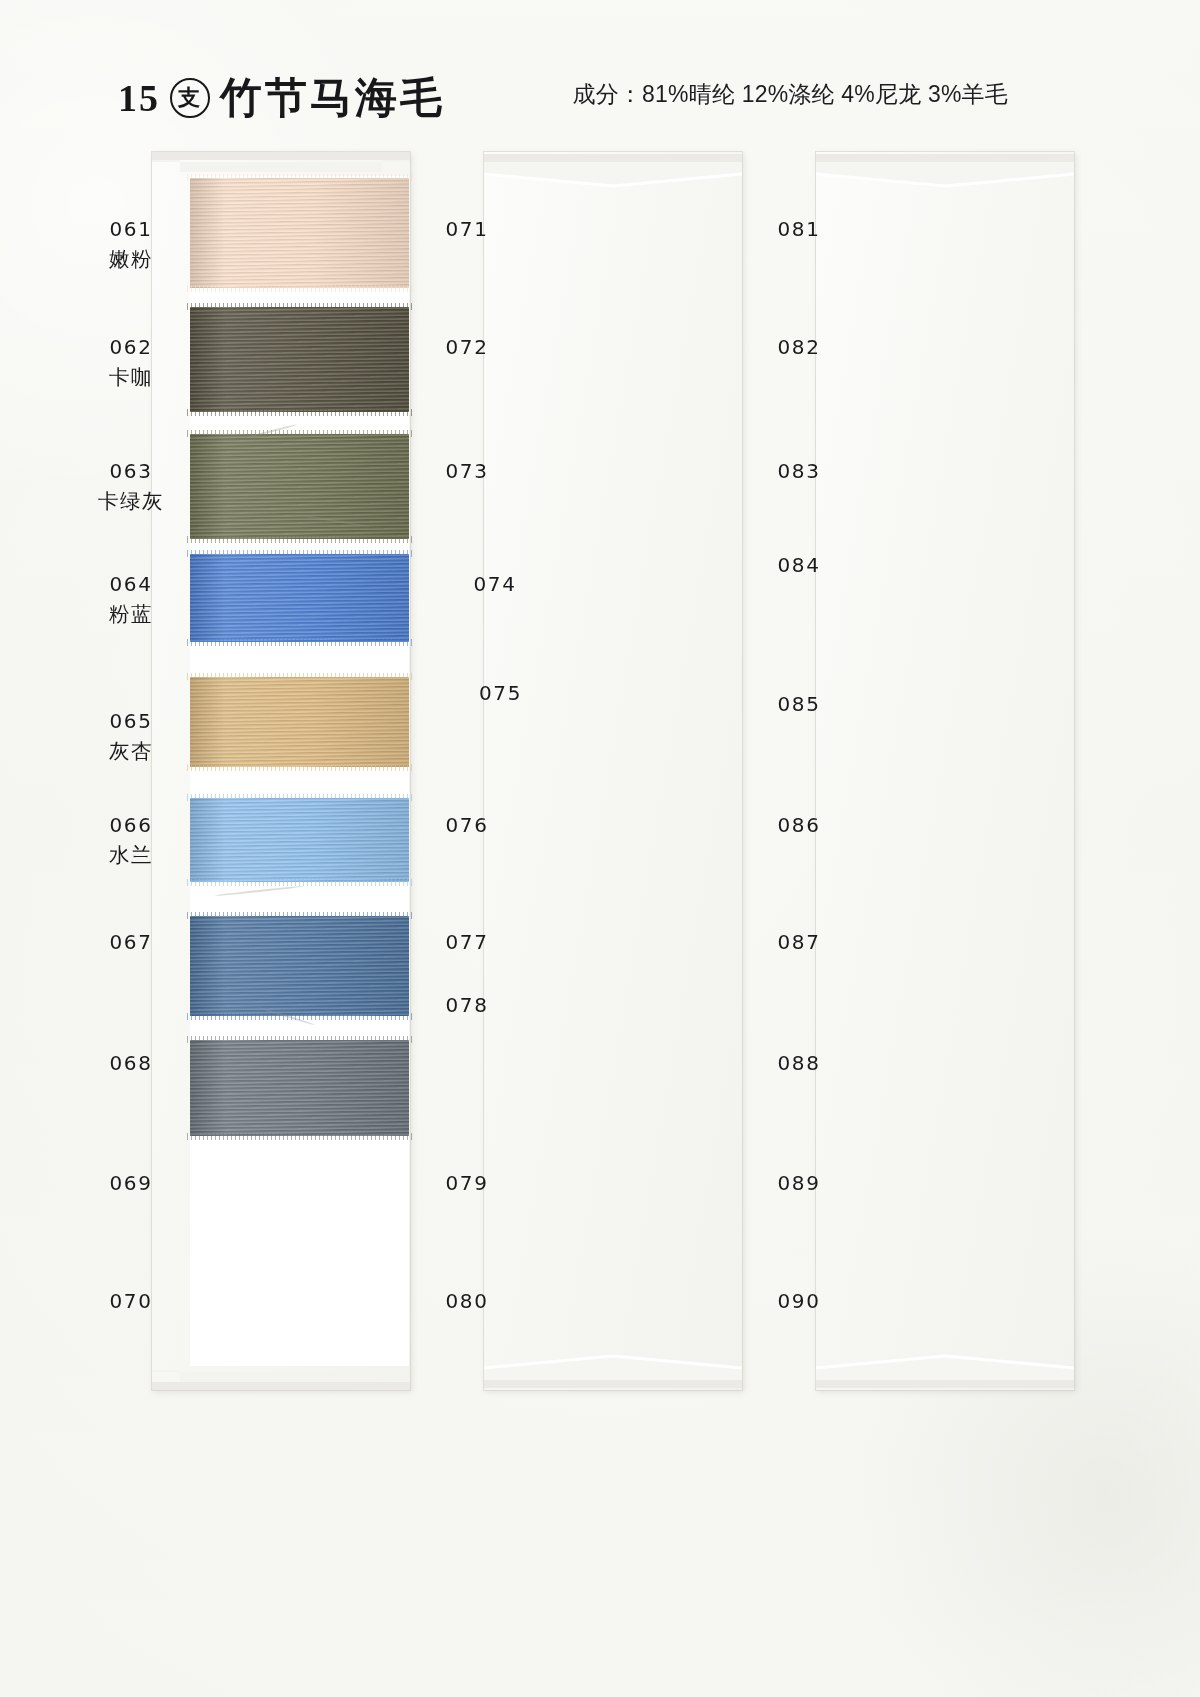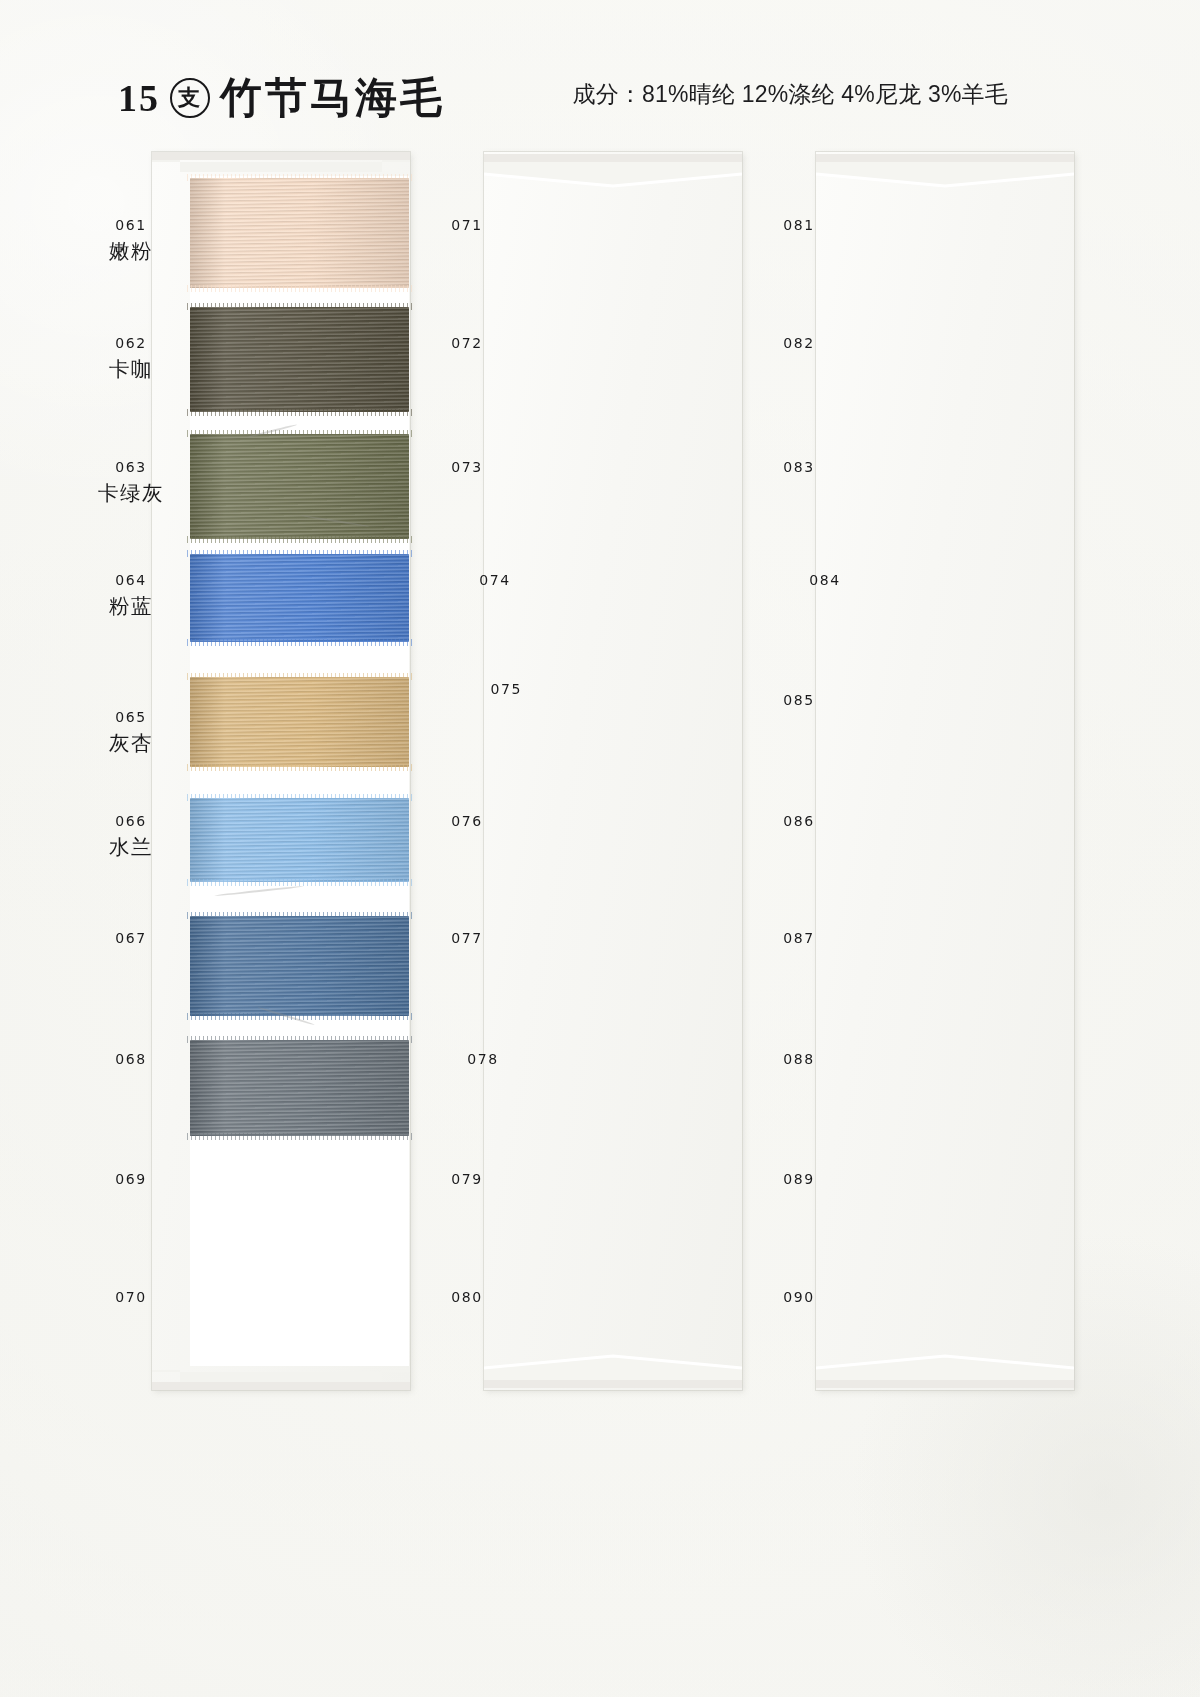--- a/index.html
+++ b/index.html
@@ -162,21 +162,21 @@
   
   .label {
     position: absolute;
     text-align: center;
     color: #1b1b1d;
     line-height: 1.35;
     white-space: nowrap;
     user-select: none;
   }
   .label .code {
-    font-size: 14px;
+    font-size: 20px;
     letter-spacing: 1.6px;
     font-family: "DejaVu Sans", sans-serif;
   }
   .label .cname {
     font-size: 20.5px;
     letter-spacing: 1.5px;
     font-family: "DejaVu Sans", sans-serif;
     margin-top: 3px;
   }
 
@@ -357,39 +357,39 @@
       </div>
       <div class="label lab-c2" style="top: 680px; text-align: right;">
         <div class="code">075</div>
       </div>
       <div class="label lab-c2" style="top: 812px;">
         <div class="code">076</div>
       </div>
       <div class="label lab-c2" style="top: 929px;">
         <div class="code">077</div>
       </div>
-      <div class="label lab-c2" style="top: 1050px; margin-left: 16px;">
+      <div class="label lab-c2" style="top: 992px;">
         <div class="code">078</div>
       </div>
       <div class="label lab-c2" style="top: 1170px;">
         <div class="code">079</div>
       </div>
       <div class="label lab-c2" style="top: 1288px;">
         <div class="code">080</div>
       </div>
       <div class="label lab-c3" style="top: 216px;">
         <div class="code">081</div>
       </div>
       <div class="label lab-c3" style="top: 334px;">
         <div class="code">082</div>
       </div>
       <div class="label lab-c3" style="top: 458px;">
         <div class="code">083</div>
       </div>
-      <div class="label lab-c3" style="top: 571px; padding-left: 26px;">
+      <div class="label lab-c3" style="top: 552px;">
         <div class="code">084</div>
       </div>
       <div class="label lab-c3" style="top: 691px;">
         <div class="code">085</div>
       </div>
       <div class="label lab-c3" style="top: 812px;">
         <div class="code">086</div>
       </div>
       <div class="label lab-c3" style="top: 929px;">
         <div class="code">087</div>

